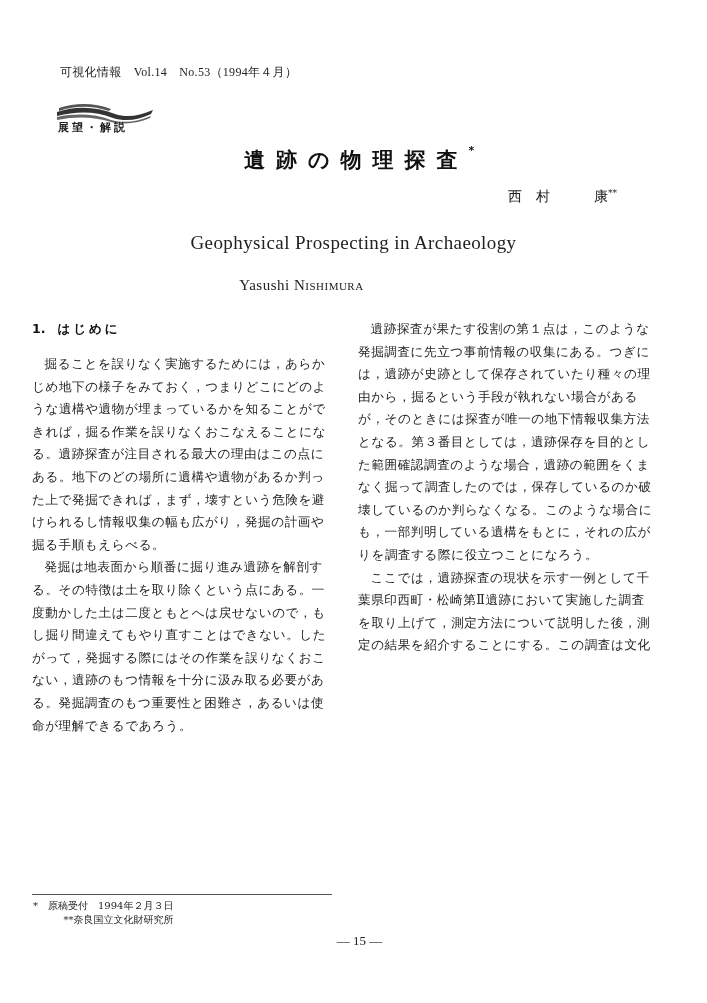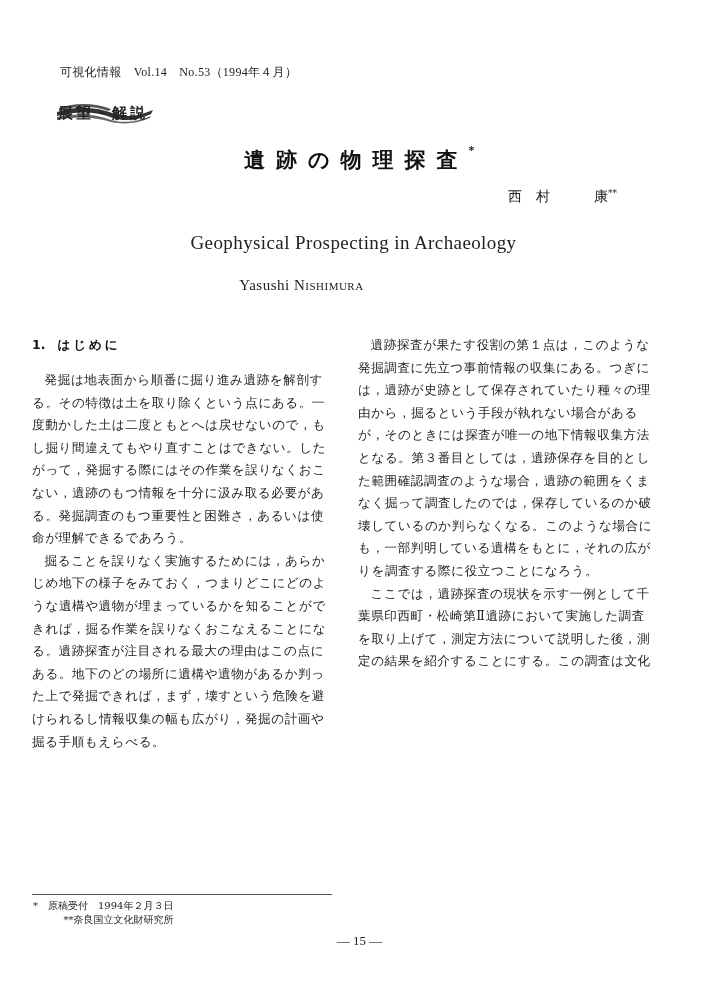--- a/index.html
+++ b/index.html
@@ -8,22 +8,22 @@
     font-family: "DejaVu Serif", serif; color: #1a1a1a;
   }
   .abs { position: absolute; }
   .journal-header {
     left: 60px; top: 64px; font-size: 12px; letter-spacing: 0.3px; color: #222;
     font-family: "Liberation Serif", "DejaVu Serif", serif;
   }
   .logo { left: 55px; top: 102px; width: 100px; height: 40px; }
   .logo svg { position: absolute; left: 0; top: 0; }
   .category-label {
-    left: 58px; top: 104px; font-family: "DejaVu Sans", sans-serif;
-    font-size: 15px; font-weight: bold; letter-spacing: 3px; color: #222;
+    left: 58px; top: 120px; font-family: "DejaVu Sans", sans-serif;
+    font-size: 11px; font-weight: bold; letter-spacing: 3px; color: #222;
   }
   .jp-title {
     left: 244px; top: 146px; font-family: "DejaVu Sans", sans-serif;
     font-size: 21px; font-weight: bold; letter-spacing: 11px; color: #111;
   }
   .jp-title sup { font-size: 11px; letter-spacing: 0; vertical-align: top; position: relative; top: -2px; }
   .author-jp {
     left: 508px; top: 188px; font-size: 14px; letter-spacing: 0; color: #222;
   }
   .author-jp .given { margin-left: 44px; }
@@ -33,21 +33,20 @@
     font-family: "Liberation Serif", serif; font-size: 19px; color: #222; letter-spacing: 0.4px;
   }
   .en-author {
     left: 0; width: 603px; text-align: center; top: 277px;
     font-family: "Liberation Serif", serif; font-size: 15px; color: #222; letter-spacing: 0.5px;
   }
   .en-author .sc { font-variant: small-caps; }
   .col {
     top: 318px; width: 298px; font-size: 12.6px; line-height: 22.6px; color: #1f1f1f;
     letter-spacing: 0.55px;
-    margin-top: 16px;
   }
   .col-left { left: 32px; }
   .col-right { left: 358px; top: 318px; }
   .section-heading {
     font-family: "DejaVu Sans", sans-serif; font-size: 12.5px; letter-spacing: 3px;
     margin-bottom: 13px; margin-top: 0; line-height: 22px; color: #111;
   }
   .section-heading .num { letter-spacing: 0; margin-right: 12px; }
   p.para { margin: 0; text-indent: 0; }
   p.para.indent { text-indent: 1em; }
@@ -82,22 +81,22 @@
 <div class="abs jp-title"><span>遺跡の物理探査</span><sup>*</sup></div>
 
 <div class="abs author-jp"><span>西　村</span><span class="given">康</span><sup>**</sup></div>
 
 <div class="abs en-title">Geophysical Prospecting in Archaeology</div>
 
 <div class="abs en-author"><span>Yasushi</span> <span class="sc">Nishimura</span></div>
 
 <div class="abs col col-left">
   <h2 class="section-heading"><span class="num">1.</span><span>はじめに</span></h2>
+  <p class="para indent">掘ることを誤りなく実施するためには，あらかじめ地下の様子をみておく，つまりどこにどのような遺構や遺物が埋まっているかを知ることができれば，掘る作業を誤りなくおこなえることになる。遺跡探査が注目される最大の理由はこの点にある。地下のどの場所に遺構や遺物があるか判った上で発掘できれば，まず，壊すという危険を避けられるし情報収集の幅も広がり，発掘の計画や掘る手順もえらべる。</p>
   <p class="para indent">発掘は地表面から順番に掘り進み遺跡を解剖する。その特徴は土を取り除くという点にある。一度動かした土は二度ともとへは戻せないので，もし掘り間違えてもやり直すことはできない。したがって，発掘する際にはその作業を誤りなくおこない，遺跡のもつ情報を十分に汲み取る必要がある。発掘調査のもつ重要性と困難さ，あるいは使命が理解できるであろう。</p>
-  <p class="para indent">掘ることを誤りなく実施するためには，あらかじめ地下の様子をみておく，つまりどこにどのような遺構や遺物が埋まっているかを知ることができれば，掘る作業を誤りなくおこなえることになる。遺跡探査が注目される最大の理由はこの点にある。地下のどの場所に遺構や遺物があるか判った上で発掘できれば，まず，壊すという危険を避けられるし情報収集の幅も広がり，発掘の計画や掘る手順もえらべる。</p>
 </div>
 
 <div class="abs col col-right">
   <p class="para indent">遺跡探査が果たす役割の第１点は，このような発掘調査に先立つ事前情報の収集にある。つぎには，遺跡が史跡として保存されていたり種々の理由から，掘るという手段が執れない場合があるが，そのときには探査が唯一の地下情報収集方法となる。第３番目としては，遺跡保存を目的とした範囲確認調査のような場合，遺跡の範囲をくまなく掘って調査したのでは，保存しているのか破壊しているのか判らなくなる。このような場合にも，一部判明している遺構をもとに，それの広がりを調査する際に役立つことになろう。</p>
   <p class="para indent">ここでは，遺跡探査の現状を示す一例として千葉県印西町・松崎第Ⅱ遺跡において実施した調査を取り上げて，測定方法について説明した後，測定の結果を紹介することにする。この調査は文化</p>
 </div>
 
 <div class="abs footnote-rule"></div>
 <div class="abs footnotes">
   <div>*　原稿受付　1994年２月３日</div>

